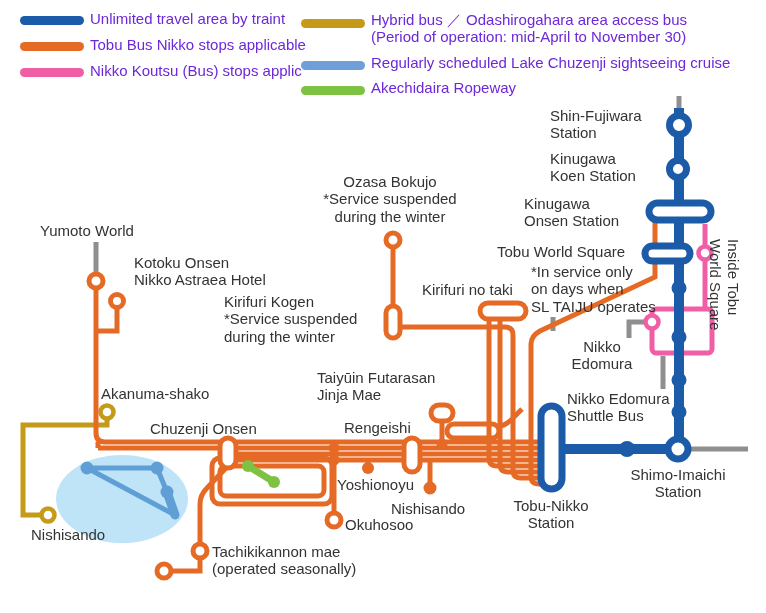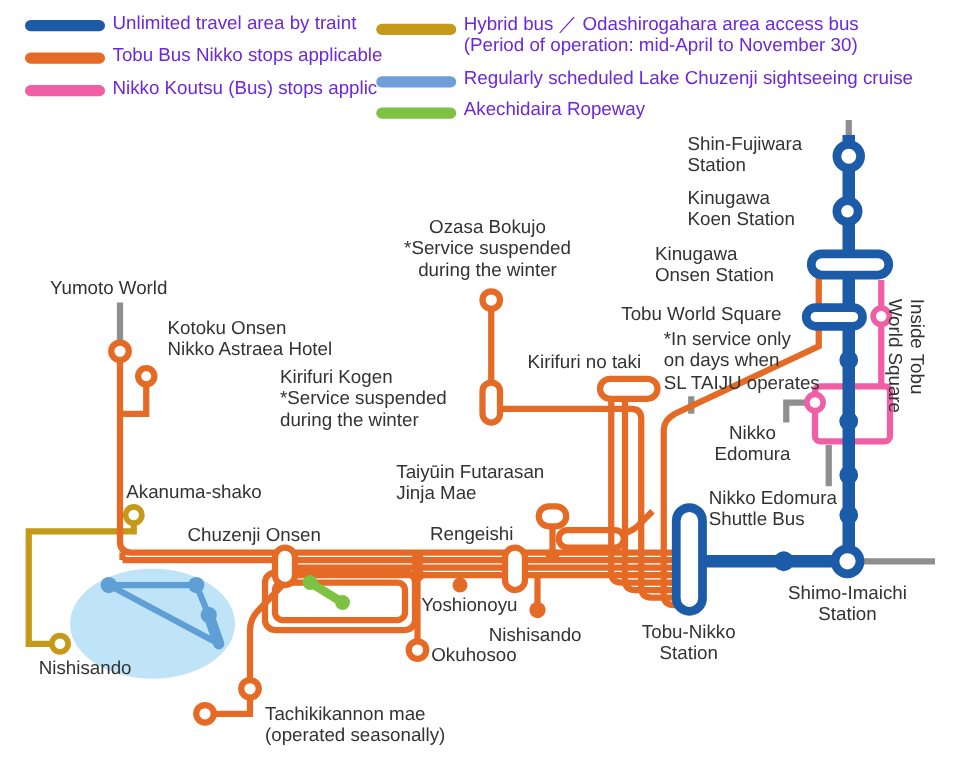--- a/index.html
+++ b/index.html
@@ -156,21 +156,21 @@
     <span class="swatch c-green" style="left:301px;top:86px;"></span>
     <div class="legend-label" style="left:371px;top:80px;">Akechidaira Ropeway</div>
   </div>
 
   <div class="lbl" style="left:40px;top:222px;">Yumoto World</div>
   <div class="lbl" style="left:98px;top:254px;margin-left:36px;">Kotoku Onsen
 Nikko Astraea Hotel</div>
   <div class="lbl" style="left:101px;top:385px;">Akanuma-shako</div>
   <div class="lbl" style="left:150px;top:420px;">Chuzenji Onsen</div>
   <div class="lbl" style="left:31px;top:526px;">Nishisando</div>
-  <div class="lbl" style="left:212px;top:543px;margin-top:20px;">Tachikikannon mae
+  <div class="lbl" style="left:212px;top:543px;">Tachikikannon mae
 (operated seasonally)</div>
   <div class="lbl ctr" style="left:290px;top:173px;width:200px;">Ozasa Bokujo
 *Service suspended
 during the winter</div>
   <div class="lbl rgt" style="left:224px;top:293px;width:160px;">Kirifuri Kogen
 *Service suspended
 during the winter</div>
   <div class="lbl" style="left:422px;top:281px;text-align:center;">Kirifuri no taki</div>
   <div class="lbl rgt" style="left:317px;top:369px;width:140px;">Taiyūin Futarasan
 Jinja Mae</div>

